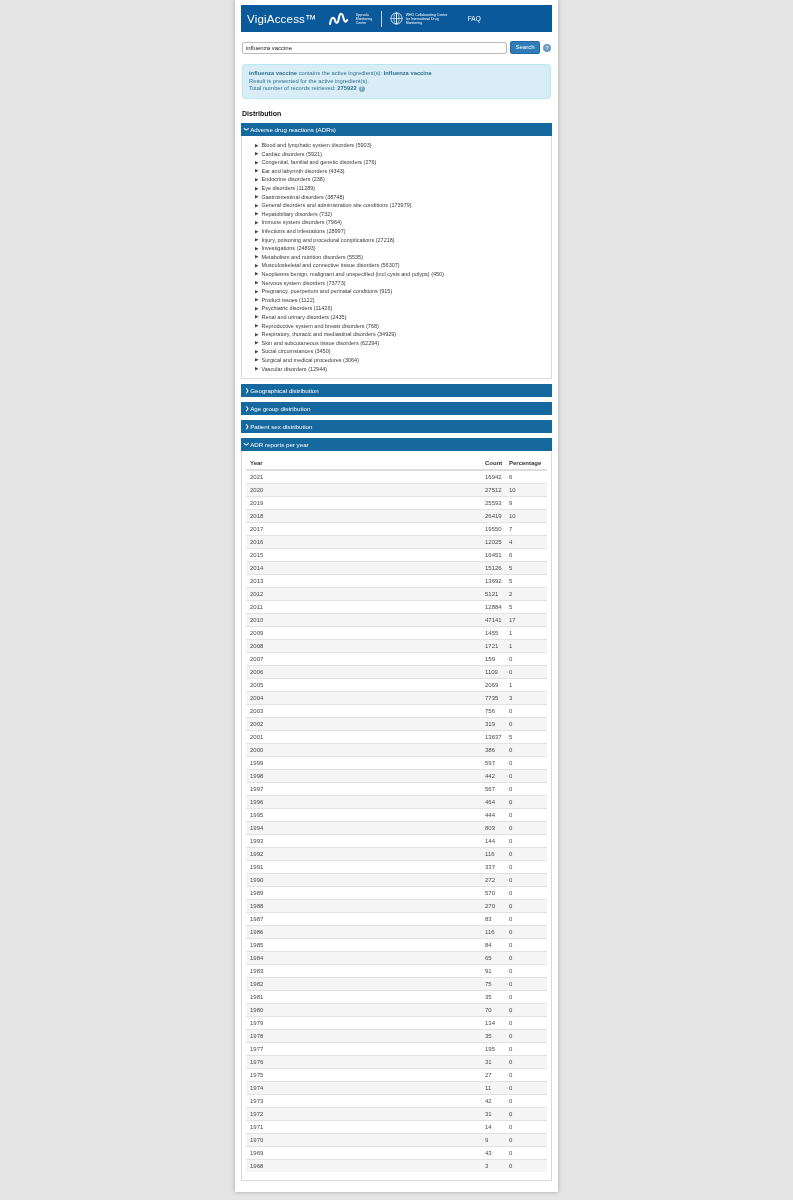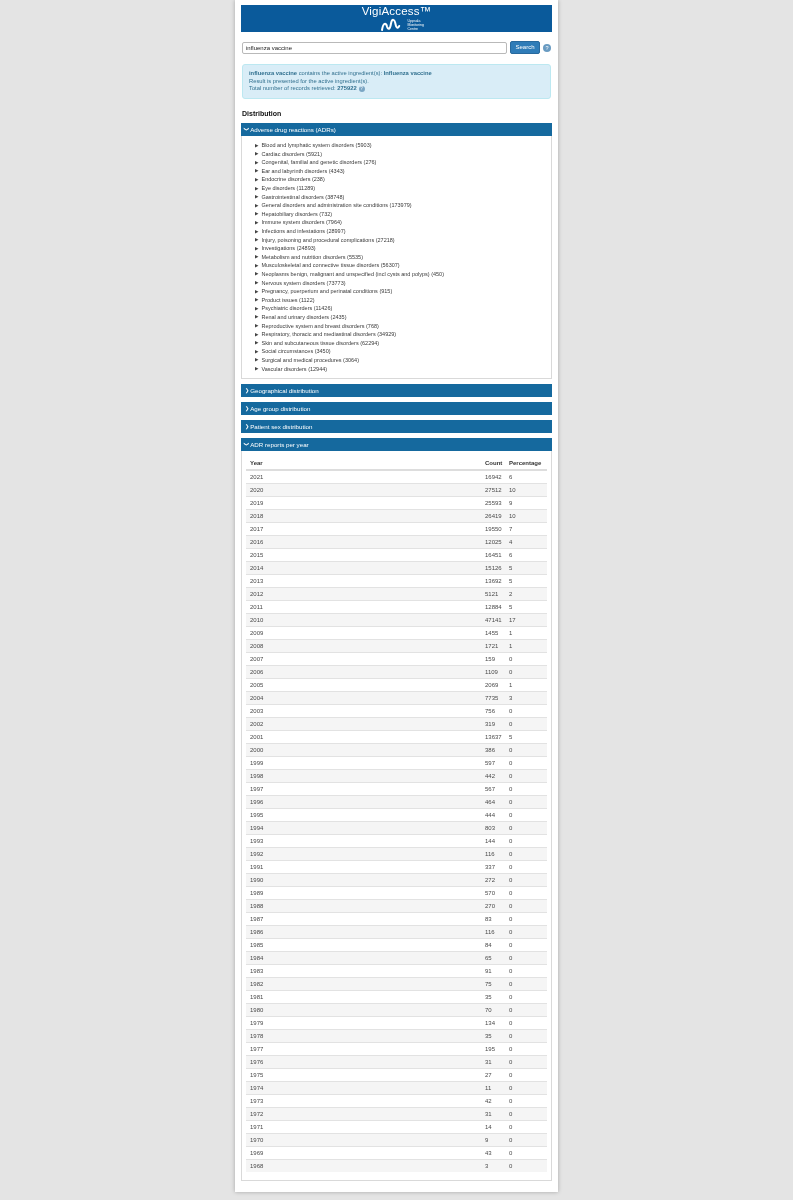--- a/index.html
+++ b/index.html
@@ -9,21 +9,21 @@
     -webkit-font-smoothing:antialiased;
   }
   .card{
     width:323px;height:1192px;margin:0 auto;background:#fff;
     box-shadow:0 0 4px rgba(0,0,0,.28);
     padding:5px 6px;box-sizing:border-box;
   }
   
   .topbar{
     background:#0a5a9b;height:27px;display:flex;align-items:center;
-    padding:0 6px;color:#fff;flex-direction:column;
+    padding:0 6px;color:#fff;
   }
   .brand{font-size:11.5px;letter-spacing:.2px;cursor:pointer;}
   .umc{display:flex;align-items:center;margin-left:11px;}
   .umc-mark{display:block;}
   .logo-text{
     font-size:3.5px;line-height:4px;color:#fff;width:17px;margin-left:2px;
   }
   .divider{width:1px;height:16px;background:rgba(255,255,255,.75);margin:0 8px;}
   .who{display:flex;align-items:center;}
   .who-text{font-size:3.5px;line-height:4px;color:#fff;width:42px;margin-left:3px;}

